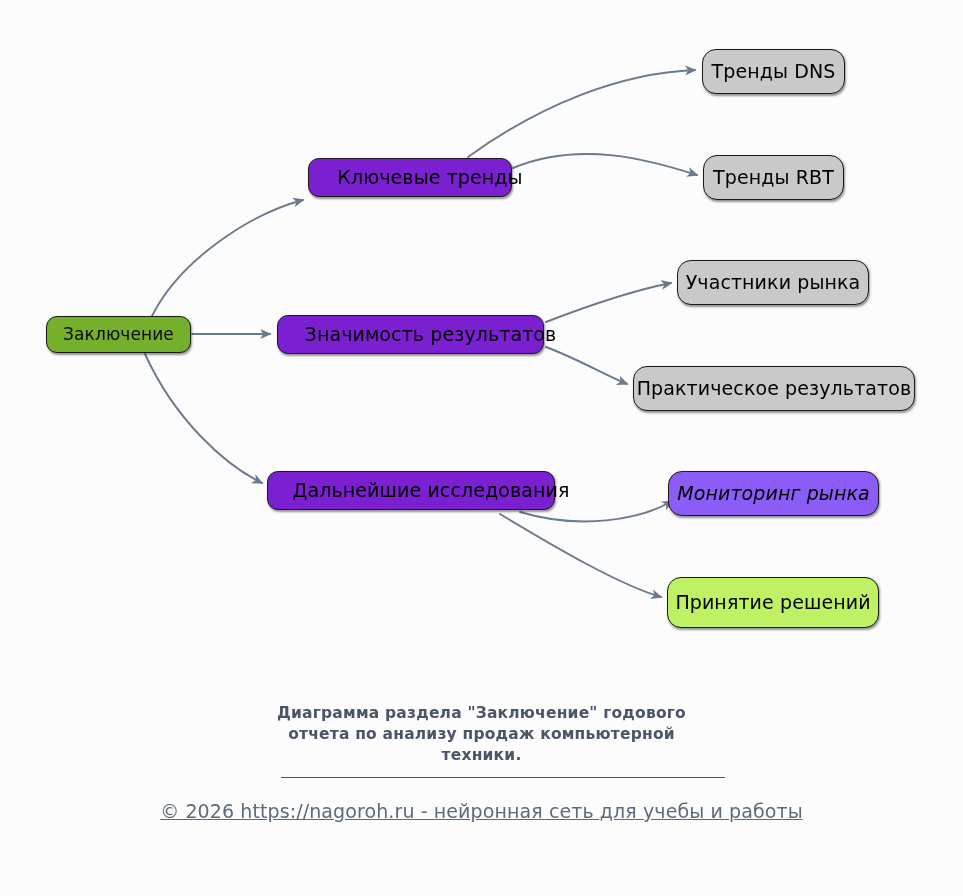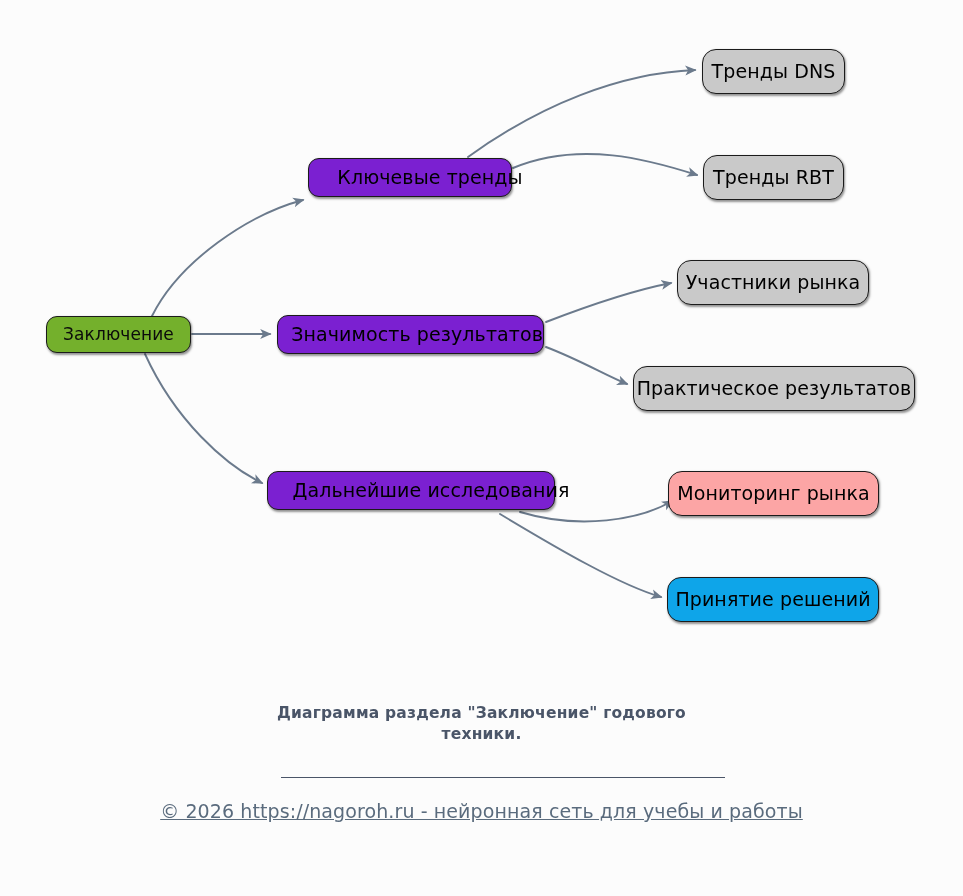--- a/index.html
+++ b/index.html
@@ -125,42 +125,43 @@
       </div>
       <div class="node node-branch" style="left: 308px; top: 158px; width: 204px; height: 39px; background: rgb(123, 32, 209);">
         <span>Ключевые тренды</span>
       </div>
       <div class="node node-leaf" style="left: 702px; top: 49px; width: 143px; height: 45px; background: rgb(201, 201, 201);">
         <span>Тренды DNS</span>
       </div>
       <div class="node node-leaf" style="left: 703px; top: 155px; width: 141px; height: 45px; background: rgb(201, 201, 201);">
         <span>Тренды RBT</span>
       </div>
-      <div class="node node-branch" style="left: 277px; top: 315px; width: 267px; height: 39px; background: rgb(123, 32, 209); justify-content: flex-end;">
+      <div class="node node-branch" style="left: 277px; top: 315px; width: 267px; height: 39px; background: rgb(123, 32, 209);">
         <span>Значимость результатов</span>
       </div>
       <div class="node node-leaf" style="left: 677px; top: 260px; width: 192px; height: 45px; background: rgb(201, 201, 201);">
         <span>Участники рынка</span>
       </div>
       <div class="node node-leaf" style="left: 633px; top: 366px; width: 282px; height: 45px; background: rgb(201, 201, 201);">
         <span>Практическое результатов</span>
       </div>
       <div class="node node-branch" style="left: 267px; top: 471px; width: 288px; height: 39px; background: rgb(123, 32, 209);">
         <span>Дальнейшие исследования</span>
       </div>
-      <div class="node node-leaf" style="left: 668px; top: 471px; width: 211px; height: 45px; background: #fca5a5;">
+      <div class="node node-leaf" style="left: 668px; top: 471px; width: 211px; height: 45px; background: #8b5cf6; font-style: italic;">
         <span>Мониторинг рынка</span>
       </div>
-      <div class="node node-leaf" style="left: 667px; top: 577px; width: 212px; height: 45px; background: #0ea5e9;">
+      <div class="node node-leaf" style="left: 667px; top: 577px; width: 212px; height: 51px; background: #bef264;">
         <span>Принятие решений</span>
       </div>
     </div>
 
   <div id="caption-block">
       <div class="caption-line" style="color: rgb(74, 85, 104);">Диаграмма раздела "Заключение" годового</div>
+      <div class="caption-line" style="color: rgb(74, 85, 104);">отчета по анализу продаж компьютерной</div>
       <div class="caption-line" style="color: rgb(74, 85, 104);">техники.</div>
     </div>
 
   <div id="divider"></div>
 
   <div id="copyright">© 2026 https://nagoroh.ru - нейронная сеть для учебы и работы</div>
 
 </div>
 
 </body></html>

